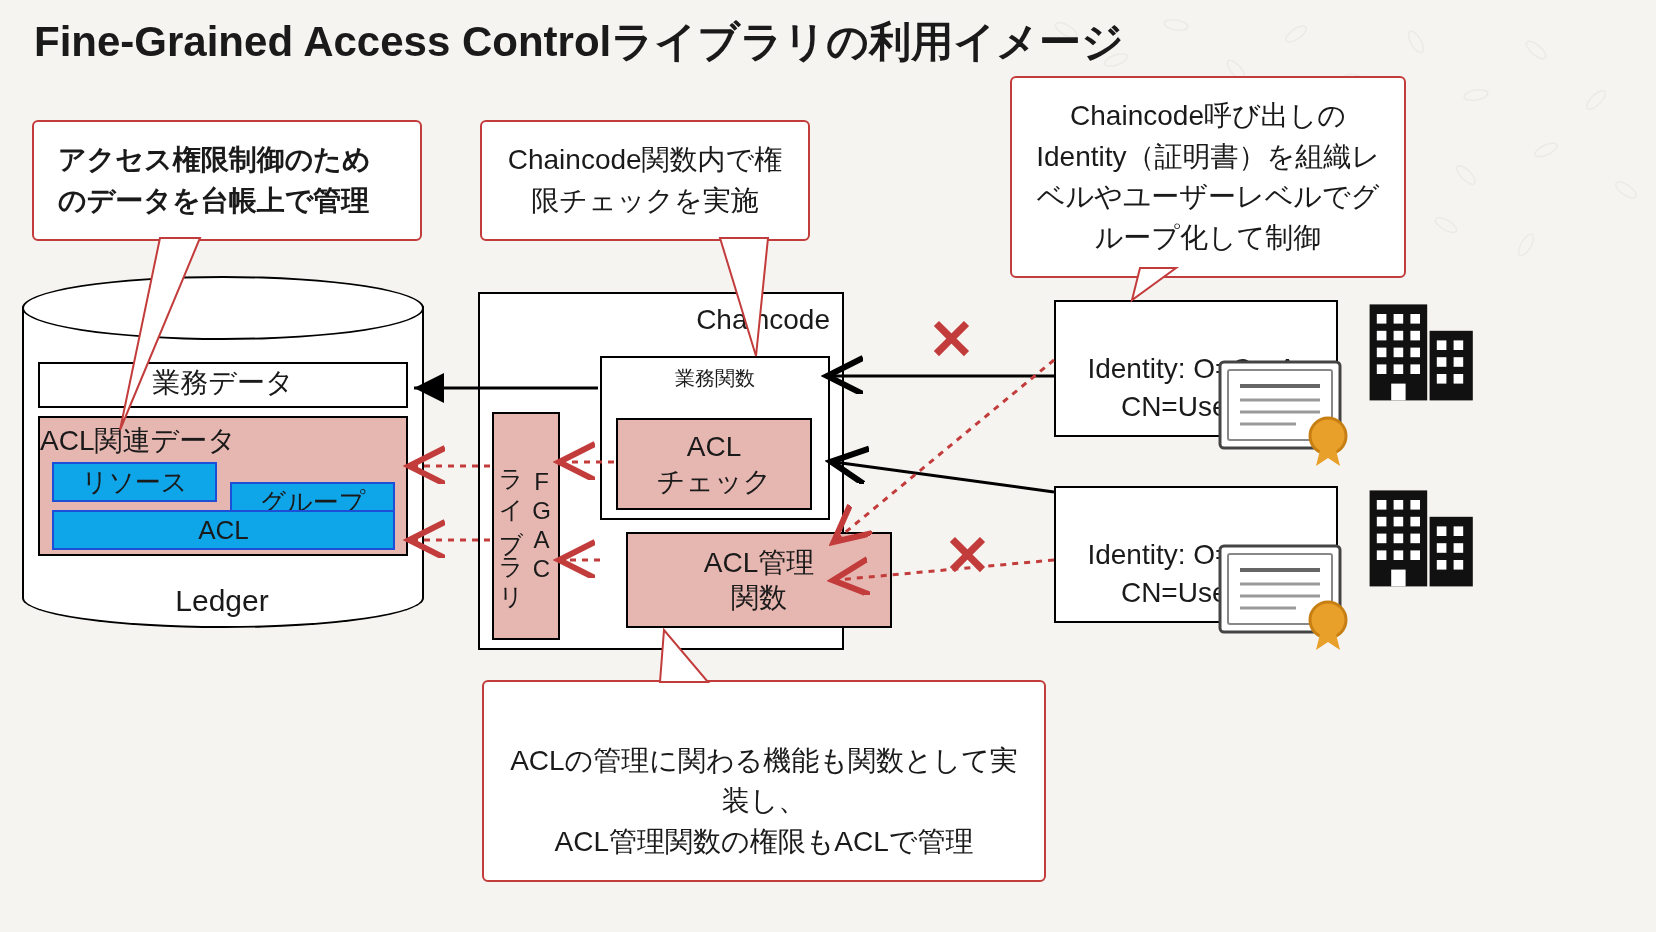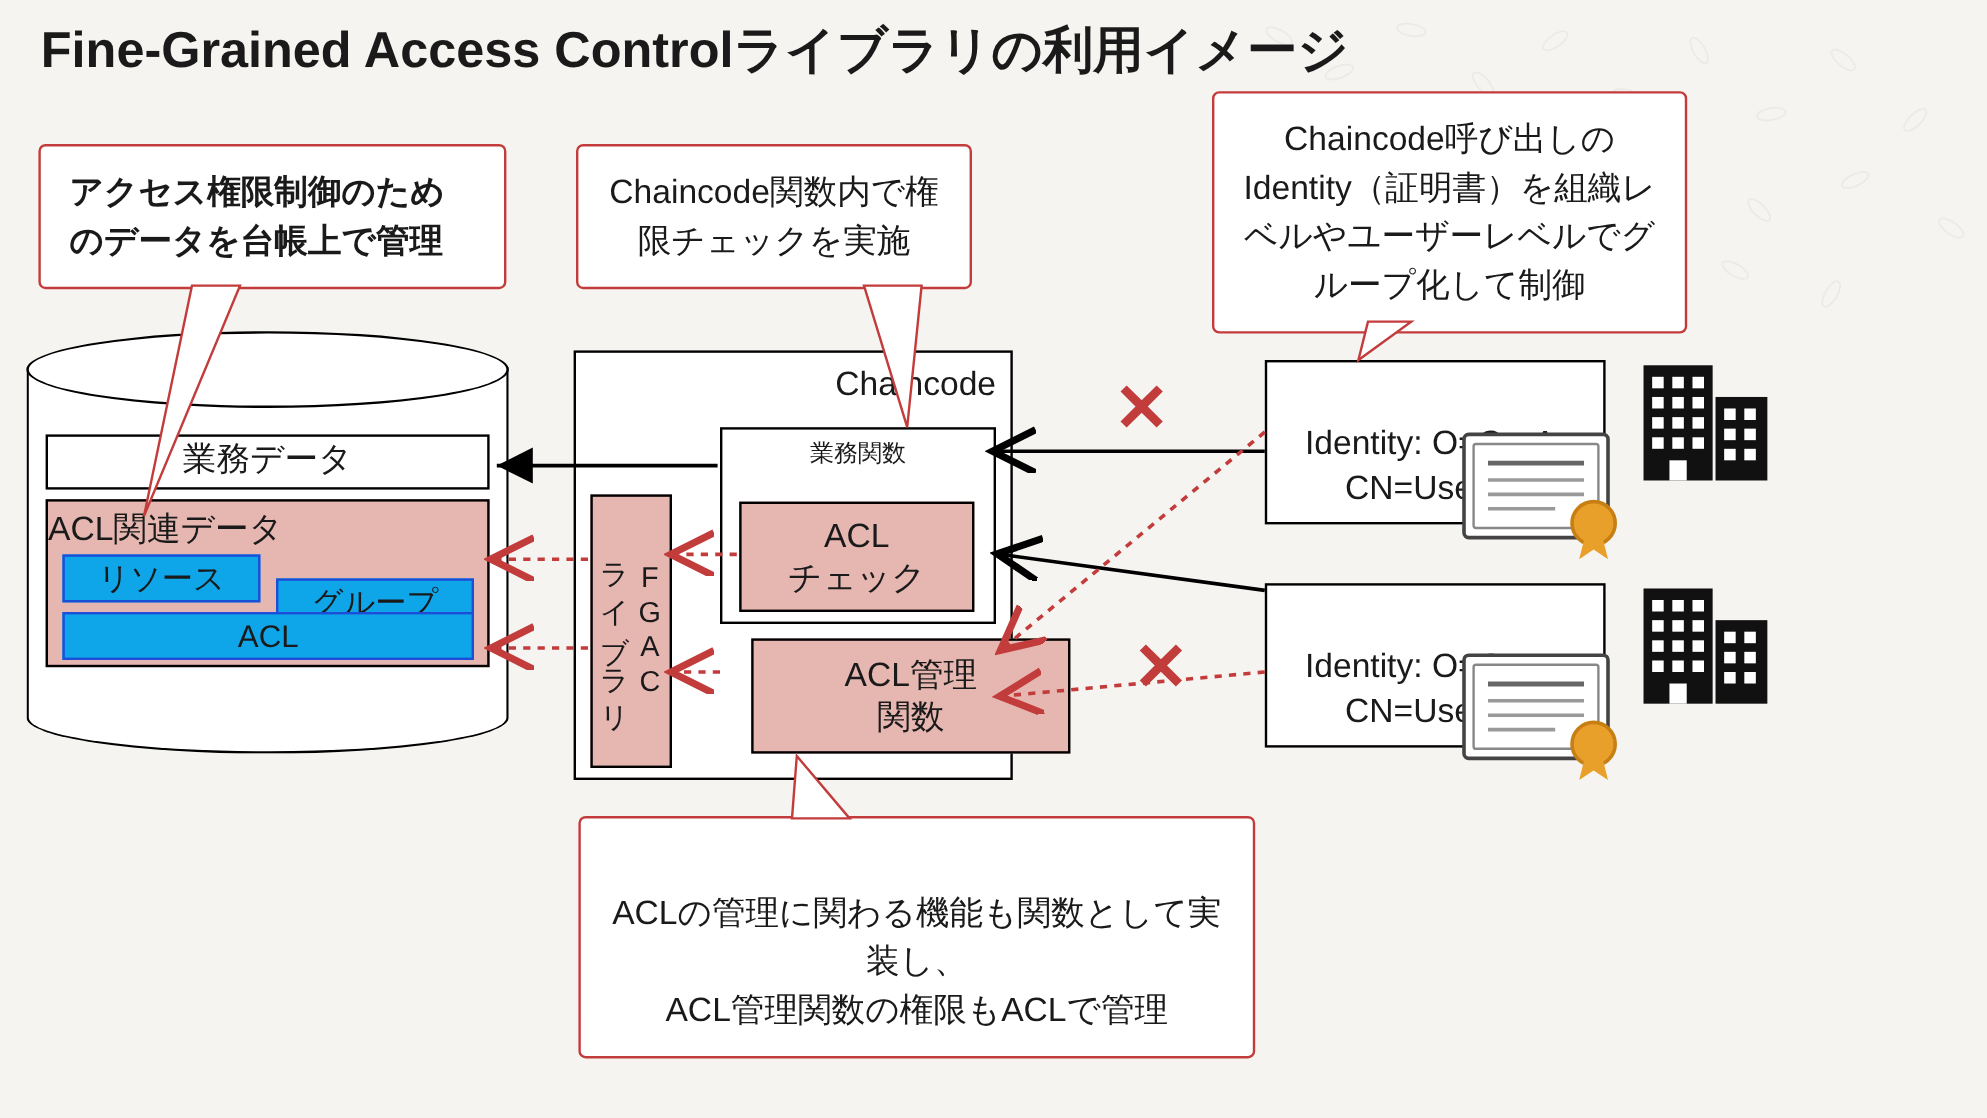--- a/index.html
+++ b/index.html
@@ -219,20 +219,21 @@
 </div>
 
 <div class="callout" style="left:482px; top:680px; width:564px; text-align:center; white-space:pre-line;">
   <span>ACLの管理に関わる機能も関数として実装し、
 ACL管理関数の権限もACLで管理</span>
 </div>
 
 <div class="ledger">
   <div class="cyl-body"></div>
   <div class="cyl-top"></div>
+  <span class="ledger-label">Ledger</span>
 
   <div class="l-box" style="left:16px; top:86px; width:370px; height:46px;">
     <span>業務データ</span>
   </div>
 
   <div class="acl-related" style="left:16px; top:140px; width:370px; height:140px;">
     <span style="position:absolute; left:0; top:4px; width:100%; font-size:28px;">ACL関連データ</span>
     <div class="acl-inner" style="left:12px; top:44px; width:165px; height:40px;">
       <span>リソース</span>
     </div>

